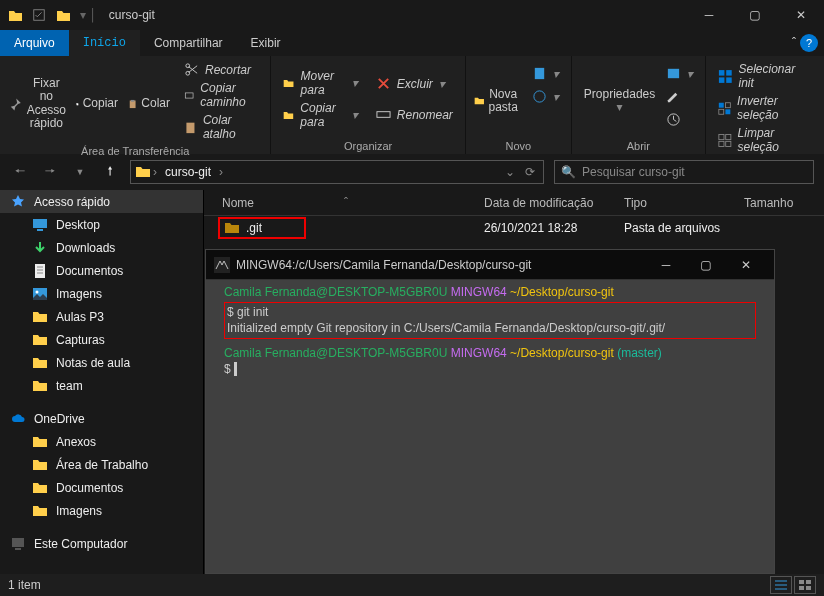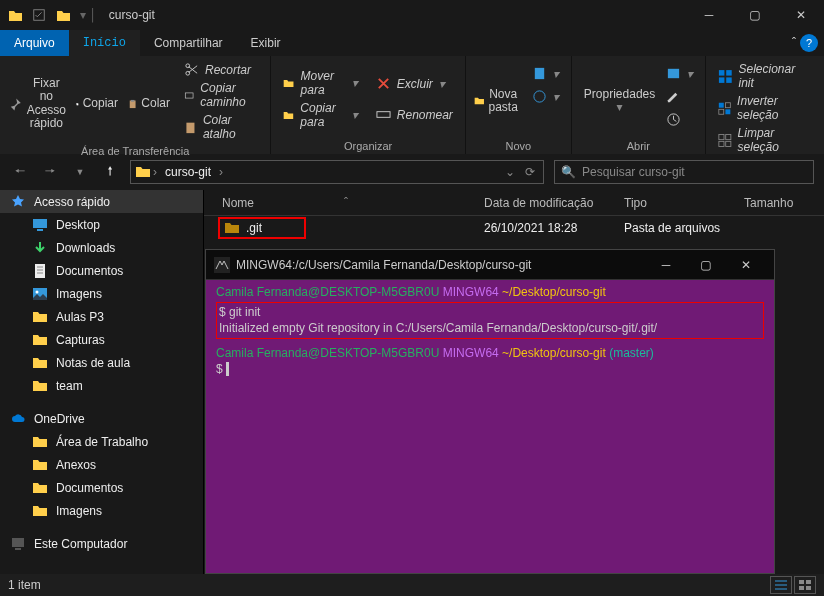--- a/index.html
+++ b/index.html
@@ -57,25 +57,25 @@
 .cols div:nth-child(2){width:140px;}
 .cols div:nth-child(3){width:120px;}
 .cols div:nth-child(4){width:80px;}
 .filerow { display:flex; height:24px; align-items:center; color:#eee;}
 .filerow .c1{width:280px; padding-left:14px; display:flex; align-items:center; gap:6px;}
 .filerow .c2{width:140px;}
 .filerow .c3{width:150px;}
 .highlight-box{border:2px solid #e00; padding:1px 4px; display:inline-flex; align-items:center; gap:6px; width:88px;}
 
 
-.terminal { position:absolute; left:205px; top:249px; width:570px; height:325px; background:#701a75; border:1px solid #444; display:flex; flex-direction:column; z-index:10;}
+.terminal { position:absolute; left:205px; top:249px; width:570px; height:325px; background:#404040; border:1px solid #444; display:flex; flex-direction:column; z-index:10;}
 .term-title { height:30px; background:#0c0c0c; display:flex; align-items:center; color:#ccc; padding:0 8px; border-bottom:1px solid #333;}
 .term-title .winbtns{margin-left:auto;display:flex;gap:0;}
 .term-title .winbtns div{width:40px;height:30px;display:flex;align-items:center;justify-content:center;}
-.term-body { flex:1; padding:4px 10px; font-family:"Consolas","Courier New",monospace; font-size:12px; line-height:1.35; color:#ccc;}
+.term-body { flex:1; padding:4px 18px; font-family:"Consolas","Courier New",monospace; font-size:12px; line-height:1.35; color:#ccc;}
 .tg{color:#27ae60;} .tm{color:#c56cf0;} .ty{color:#f1c40f;} .tw{color:#ccc;} .tc{color:#1abc9c;}
 .term-hl { border:1px solid #e00; margin-top:2px; padding:1px 2px;}
 
 
 .status { position:absolute; bottom:0; left:0; right:0; height:22px; background:#1e1e1e; color:#ccc; display:flex; align-items:center; padding:0 8px;}
 .status .icons{margin-left:auto; display:flex; gap:2px;}
 .status .icons div{width:22px;height:18px;border:1px solid #555;display:flex;align-items:center;justify-content:center;}
 
 
 .fld { display:inline-block; }
@@ -431,27 +431,27 @@
     <div class="side-item h">
         <svg viewBox="0 0 16 16">
           <use href="#cloud"></use>
         </svg>
         <span>OneDrive</span>
       </div>
     <div class="side-item">
         <svg viewBox="0 0 16 16">
           <use href="#folder"></use>
         </svg>
+        <span>Anexos</span>
+      </div>
+    <div class="side-item">
+        <svg viewBox="0 0 16 16">
+          <use href="#folder"></use>
+        </svg>
         <span>Área de Trabalho</span>
-      </div>
-    <div class="side-item">
-        <svg viewBox="0 0 16 16">
-          <use href="#folder"></use>
-        </svg>
-        <span>Anexos</span>
       </div>
     <div class="side-item">
         <svg viewBox="0 0 16 16">
           <use href="#folder"></use>
         </svg>
         <span>Documentos</span>
       </div>
     <div class="side-item">
         <svg viewBox="0 0 16 16">
           <use href="#folder"></use>

